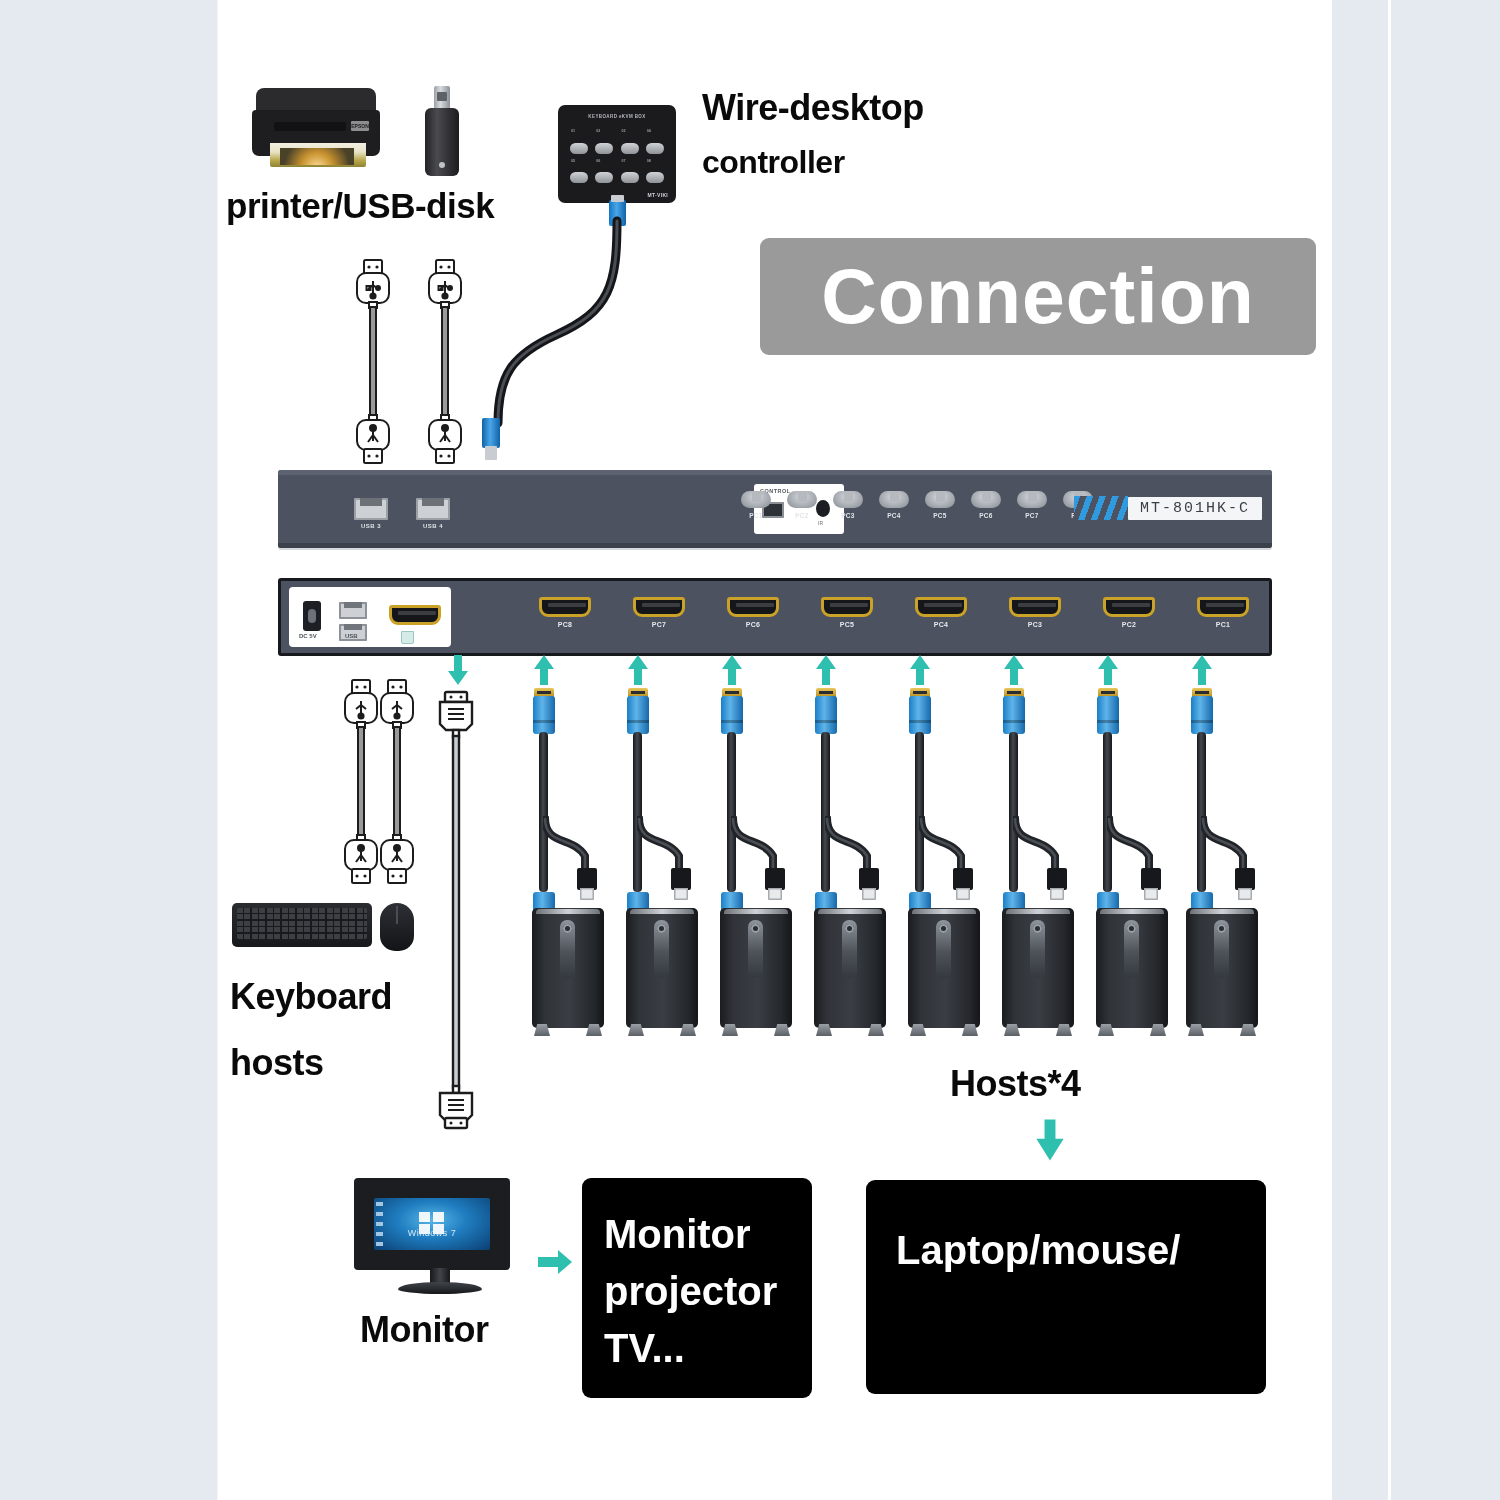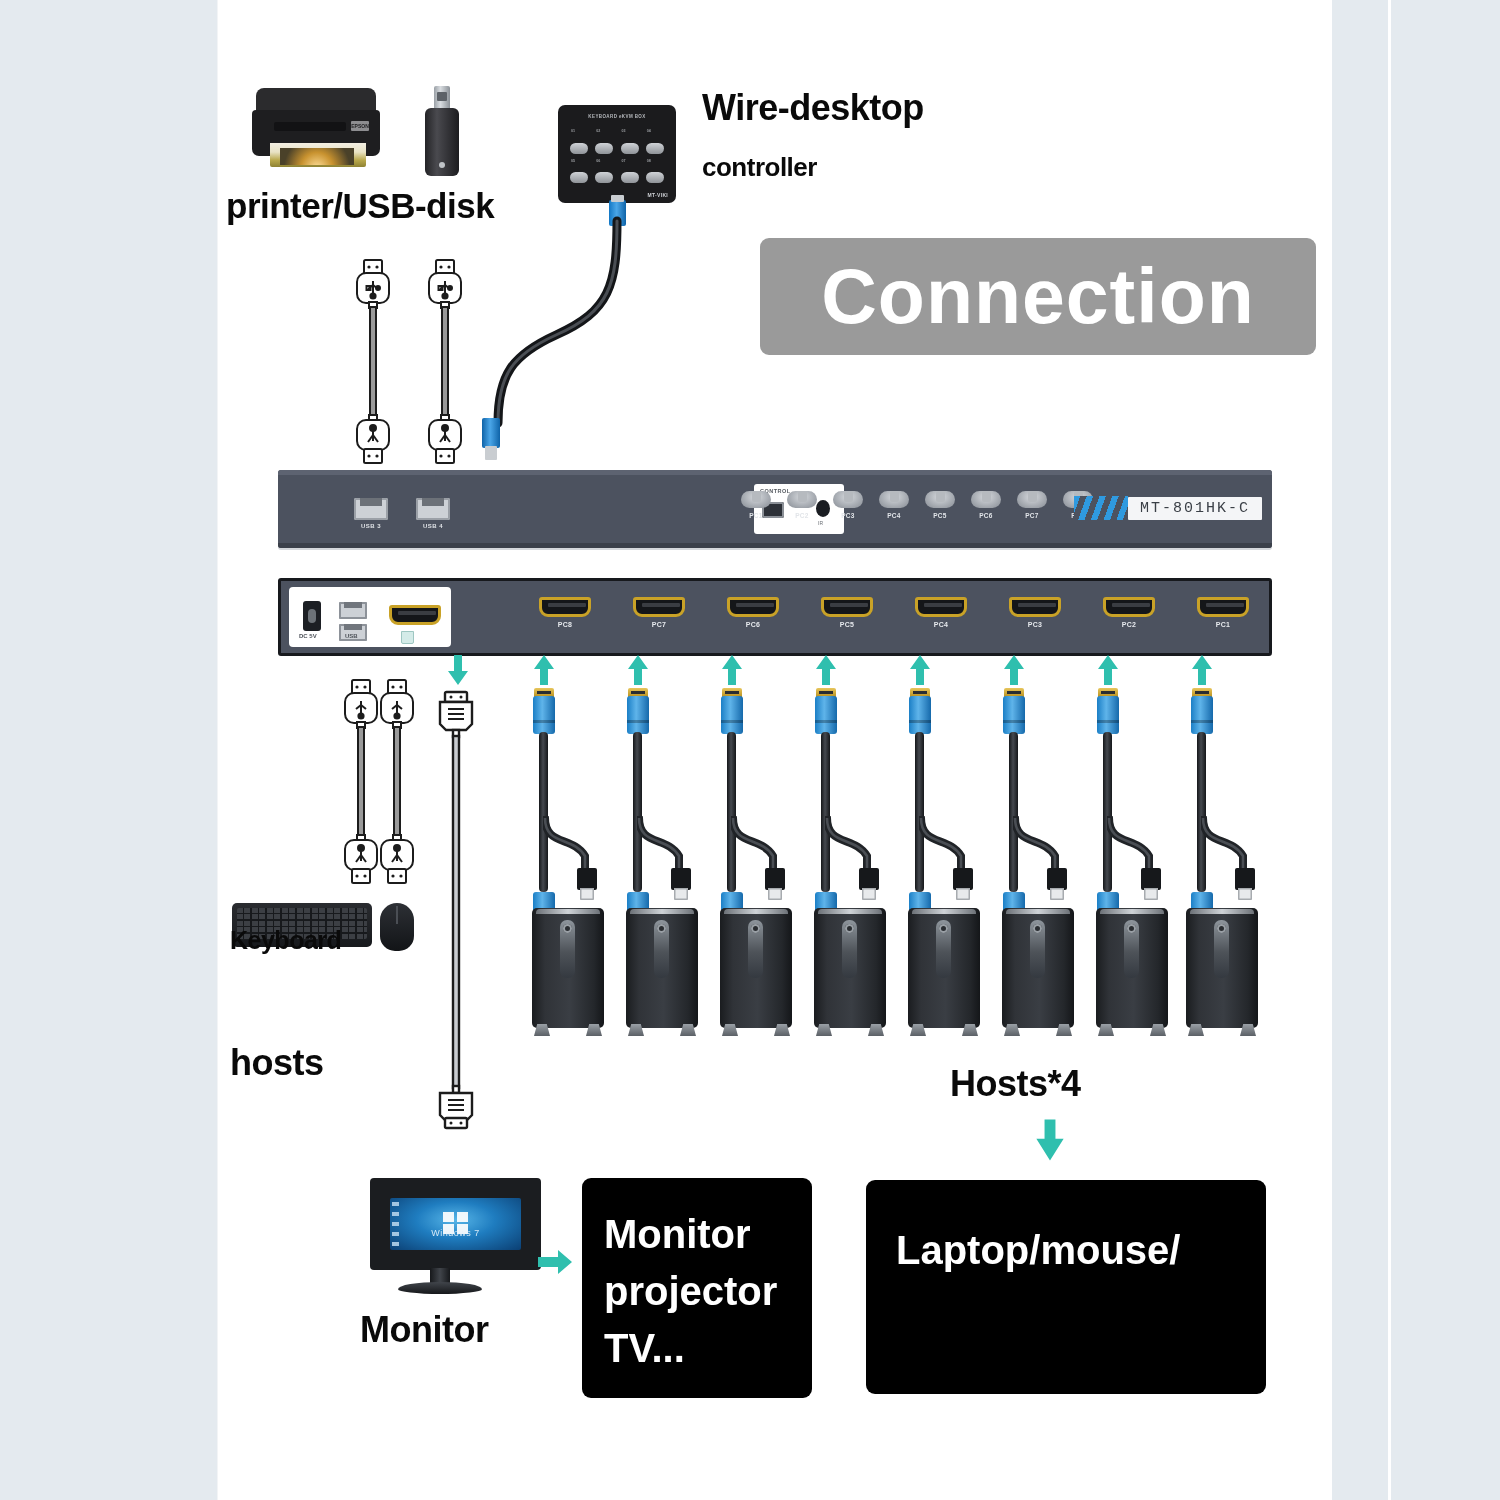--- a/index.html
+++ b/index.html
@@ -131,43 +131,43 @@
   #keyboard{position:absolute;left:232px;top:903px;width:140px;height:44px;background:linear-gradient(180deg,#2a2c30,#17191c);border-radius:5px;}
   #keyboard:after{content:"";position:absolute;left:5px;top:5px;right:5px;bottom:8px;
     background-image:
       repeating-linear-gradient(90deg,#3e4146 0 6px,#17191c 6px 7.5px),
       repeating-linear-gradient(180deg,#3e4146 0 5px,#17191c 5px 6.5px);
     background-blend-mode:darken;border-radius:2px;opacity:.95;}
   #mouse{position:absolute;left:380px;top:903px;width:34px;height:48px;background:linear-gradient(180deg,#2d3035,#121417);border-radius:17px 17px 15px 15px;}
   #mouse:after{content:"";position:absolute;left:16px;top:3px;width:2px;height:18px;background:#4a4e54;}
   
   #monitor{position:absolute;left:354px;top:1178px;width:172px;height:116px;}
-  #mon-screen{position:absolute;left:16px;top:0;width:171px;height:92px;background:#1b1d20;border-radius:4px;padding:20px;box-sizing:border-box;}
+  #mon-screen{position:absolute;left:0;top:0;width:156px;height:92px;background:#1b1d20;border-radius:4px;padding:20px;box-sizing:border-box;}
   #mon-disp{width:100%;height:100%;background:radial-gradient(ellipse at 50% 42%,#58b6e8 0%,#1f7dc0 42%,#0b3f73 100%);border-radius:2px;position:relative;overflow:hidden;}
   #mon-logo{position:absolute;left:50%;top:26%;transform:translateX(-50%);width:26px;height:24px;
     background:
       linear-gradient(#ffffff,#ffffff) 0 0/11px 10px no-repeat,
       linear-gradient(#ffffff,#ffffff) 14px 0/11px 10px no-repeat,
       linear-gradient(#ffffff,#ffffff) 0 12px/11px 10px no-repeat,
       linear-gradient(#ffffff,#ffffff) 14px 12px/11px 10px no-repeat;
     opacity:.92;transform-origin:center;}
   #mon-wtext{position:absolute;left:50%;top:58%;transform:translateX(-50%);color:#e8f3fb;font-size:9px;letter-spacing:.5px;opacity:.9;white-space:nowrap;}
   #mon-sidebar{position:absolute;left:2px;top:4px;width:7px;height:74px;
     background:repeating-linear-gradient(180deg,#bcd9ef 0 4px,transparent 4px 10px);opacity:.85;}
   #mon-neck{position:absolute;left:76px;top:90px;width:20px;height:16px;background:linear-gradient(90deg,#16181b,#40444a,#16181b);}
   #mon-base{position:absolute;left:44px;top:104px;width:84px;height:12px;background:linear-gradient(180deg,#41454b,#15171a);border-radius:50%/60% 60% 40% 40%;}
   
   .blackbox{position:absolute;background:#000000;border-radius:9px;color:#ffffff;font-weight:bold;box-sizing:border-box;}
   #box-monitor{left:582px;top:1178px;width:230px;height:220px;padding:28px 22px;font-size:40px;line-height:1.42;}
   #box-hosts{left:866px;top:1180px;width:400px;height:214px;padding:38px 30px;font-size:40px;line-height:1.62;}
   
   #lbl-printer{left:226px;top:185px;font-size:35px;}
   #lbl-wire1{left:702px;top:86px;font-size:36px;}
-  #lbl-wire2{left:702px;top:152px;font-size:26px;text-align:right;}
-  #lbl-kbd1{left:230px;top:925px;font-size:25px;}
+  #lbl-wire2{left:702px;top:143px;font-size:32px;text-align:right;}
+  #lbl-kbd1{left:230px;top:975px;font-size:36px;}
   #lbl-kbd2{left:230px;top:1041px;font-size:36px;}
   #lbl-hosts{left:950px;top:1062px;font-size:36px;}
   #lbl-monitor{left:360px;top:1308px;font-size:36px;}
 </style>
 </head>
 <body>
 
 <div id="canvas">
 
   <div class="bg-strip" id="strip-left"></div>

